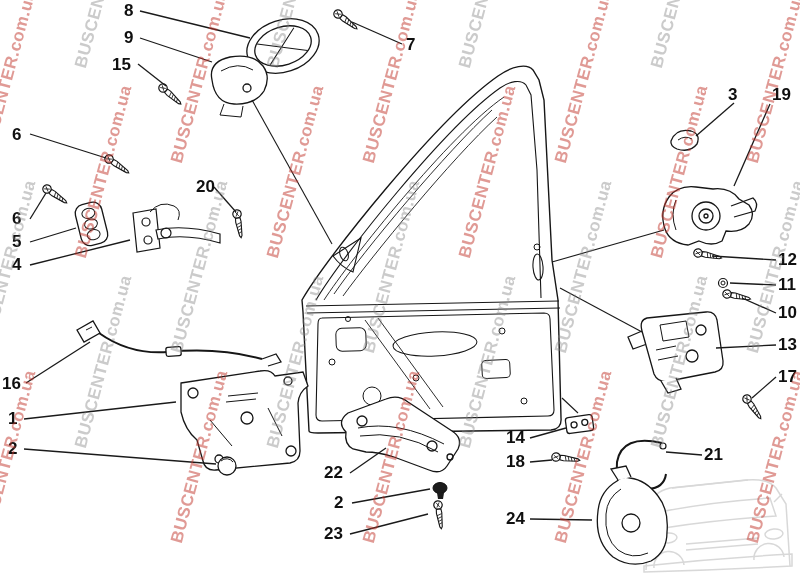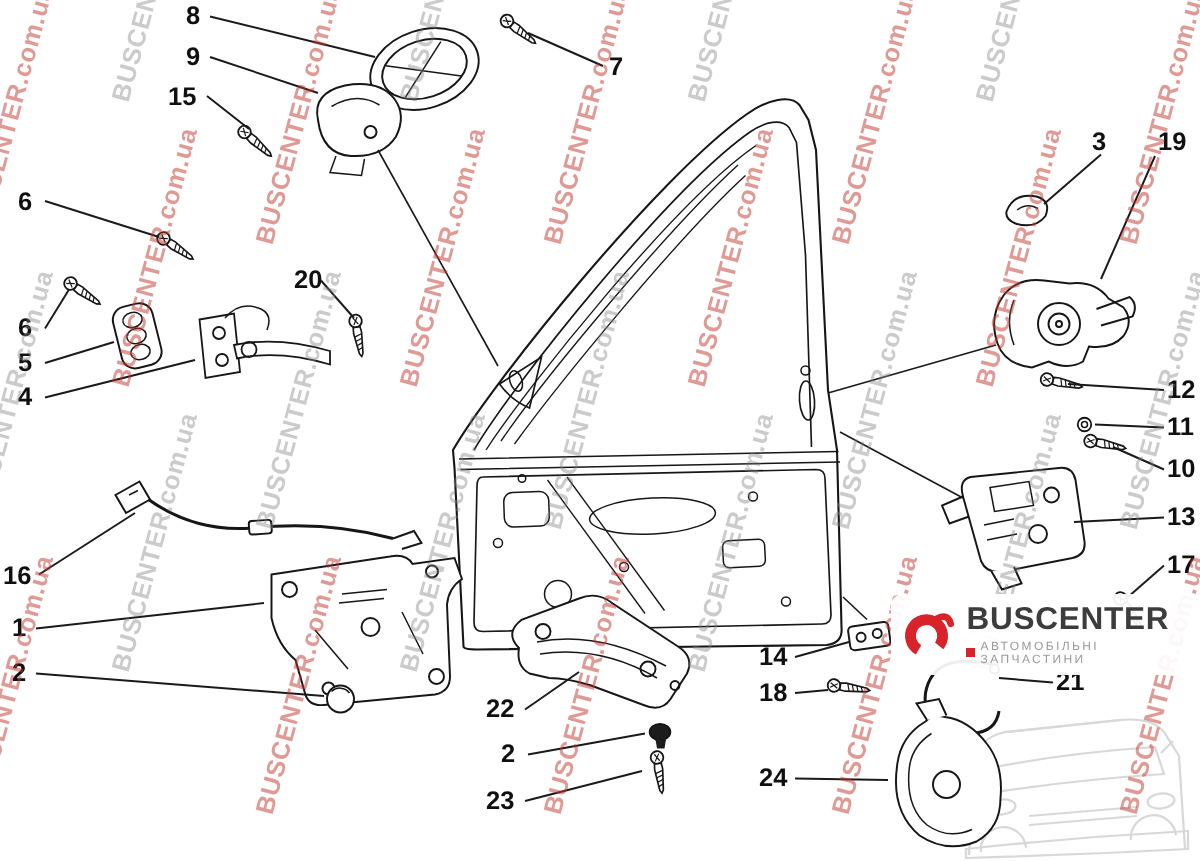--- a/index.html
+++ b/index.html
@@ -280,27 +280,14 @@
     <span class="wm gray" style="left:551px;top:350px">BUSCENTER.com.ua</span>
     <span class="wm red" style="left:551px;top:540px">BUSCENTER.com.ua</span>
     <span class="wm gray" style="left:647px;top:65px">BUSCENTER.com.ua</span>
     <span class="wm red" style="left:647px;top:255px">BUSCENTER.com.ua</span>
     <span class="wm gray" style="left:647px;top:445px">BUSCENTER.com.ua</span>
     <span class="wm red" style="left:743px;top:160px">BUSCENTER.com.ua</span>
     <span class="wm gray" style="left:743px;top:350px">BUSCENTER.com.ua</span>
     <span class="wm red" style="left:743px;top:540px">BUSCENTER.com.ua</span>
   </div>
 
-  <div class="logo">
-    <svg width="44" height="48" viewBox="0 0 44 48">
-      <circle cx="22" cy="25" r="12" fill="none" stroke="#d8232a" stroke-width="8" stroke-dasharray="58 18" transform="rotate(120 22 25)"></circle>
-      <path d="M30,12 Q38,8 40,16" fill="none" stroke="#d8232a" stroke-width="5" stroke-linecap="round"></path>
-    </svg>
-    <div class="logo-text">
-      <div class="logo-name">BUSCENTER</div>
-      <div class="logo-tag-row">
-        <span class="bullet"></span>
-        <span class="logo-tagline">АВТОМОБІЛЬНІ ЗАПЧАСТИНИ</span>
-      </div>
-    </div>
-  </div>
 
 </div>
 
 </body></html>

